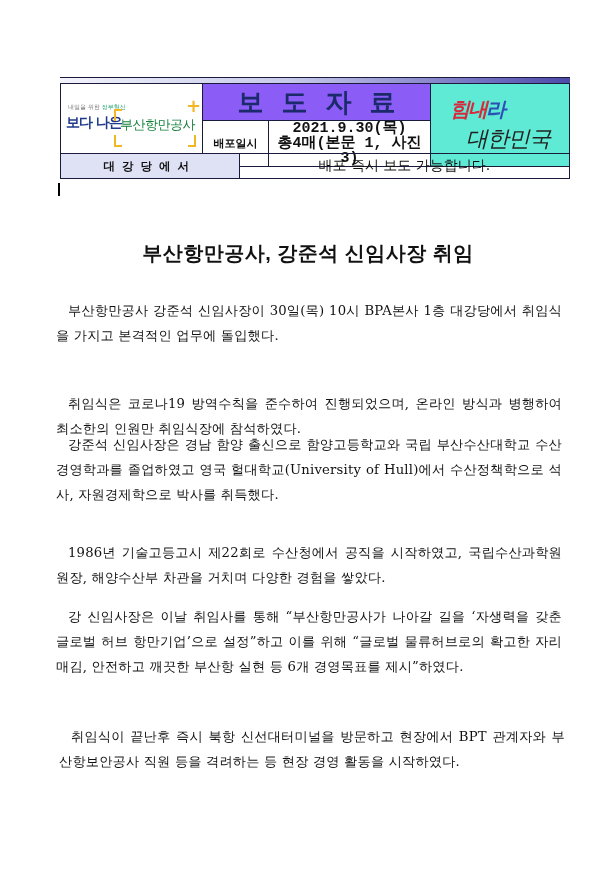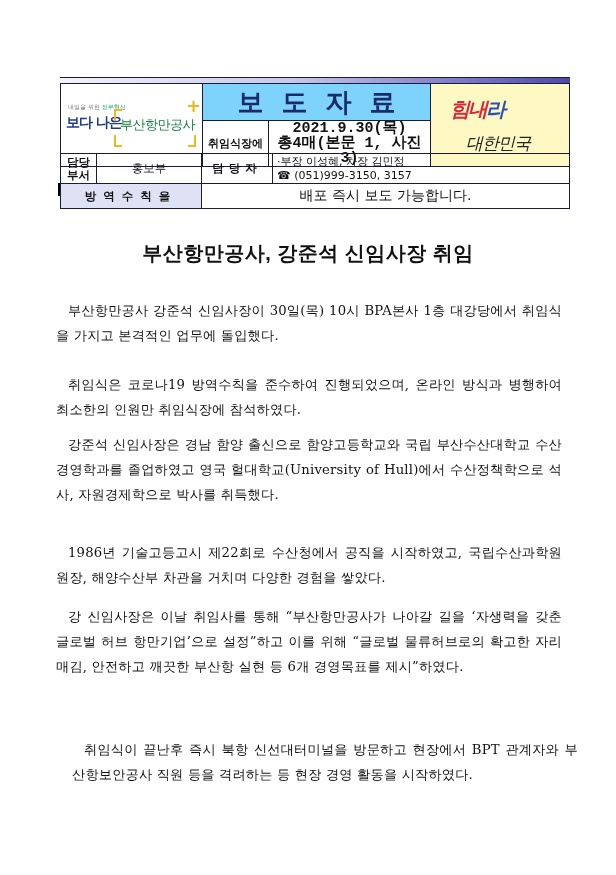--- a/index.html
+++ b/index.html
@@ -19,27 +19,27 @@
   .logo .tag { position: absolute; left: 4px; top: 6px; font-size: 6px; color: #777; }
   .logo .tag b { color: #1aa36b; font-weight: normal; }
   .logo .main { position: absolute; left: 2px; top: 17px; font-size: 14px; font-weight: bold; color: #1f3a8a; letter-spacing: -1px; }
   .logo .name { position: absolute; left: 56px; top: 19px; font-size: 13px; color: #15803d; letter-spacing: -0.5px; }
   .logo .br { position: absolute; width: 6px; height: 10px; border: 2px solid #f1b824; }
   .logo .br.tl { left: 50px; top: 12px; border-right: none; border-bottom: none; }
   .logo .br.bl { left: 50px; top: 38px; border-right: none; border-top: none; }
   .logo .br.br2 { left: 124px; top: 38px; border-left: none; border-top: none; }
   .logo .plus { position: absolute; left: 122px; top: 0px; color: #f1b824; font-size: 18px; font-weight: bold; line-height: 18px; }
 
-  .title-cell { background: #7dd3fc; height: 36px; }
+  .title-cell { background: #8b5cf6; height: 36px; }
   .title-text { font-size: 26px; font-weight: bold; color: #1b2a6b; letter-spacing: 18px; padding-left: 18px; }
-  .slogan-cell { width: 138px; background: #fef9c3; }
+  .slogan-cell { width: 138px; background: #5eead4; }
   .slogan { position: relative; width: 120px; height: 62px; margin: 0 auto; font-family: "DejaVu Serif", serif; }
   .slogan .a { position: absolute; left: 10px; top: 2px; font-size: 20px; font-weight: bold; color: #d8283c; font-style: italic; letter-spacing: -2px; }
   .slogan .a2 { color: #2b4fb5; }
-  .slogan .b { position: absolute; left: 26px; top: 30px; font-size: 17px; color: #222; font-style: italic; letter-spacing: -1px; margin-top: 8px; }
+  .slogan .b { position: absolute; left: 26px; top: 30px; font-size: 22px; color: #222; font-style: italic; letter-spacing: -1px; }
 
   .dist-label { width: 65px; font-size: 11px; font-weight: bold; border-right: 1px dotted #555 !important; height: 30px; }
   .dist-val { font-size: 15px; font-weight: bold; line-height: 15px; font-family: Liberation Mono, monospace; }
 
   .info { position: absolute; left: 60px; top: 153px; width: 510px; border-collapse: collapse;
           font-family: "DejaVu Sans", "Liberation Sans", sans-serif; }
   .info td { border: 1.5px solid #1a1a3a; padding: 0; text-align: center; vertical-align: middle; font-size: 11.5px; }
   .info .dept-label { width: 35px; font-weight: bold; line-height: 13px; height: 29px; border-right: 1px dotted #555; }
   .info .dept-val { width: 104px; }
   .info .person-label { width: 70px; font-weight: bold; letter-spacing: 5px; border-right: 1px dotted #555; }
@@ -47,21 +47,21 @@
   .info .dist-time-label { background: #dfe1f5; font-weight: bold; letter-spacing: 7px; height: 24px; }
   .info .dist-time-val { font-weight: normal; font-size: 14px; }
 
   .cursor-mark { position: absolute; left: 58px; top: 183px; width: 2px; height: 13px; background: #000; }
 
   .headline { position: absolute; left: 0; top: 240px; width: 616px; text-align: center;
               font-family: Liberation Sans, sans-serif; font-size: 20px; font-weight: bold; letter-spacing: 0.5px; }
 
   .para { position: absolute; left: 56px; width: 506px; font-size: 13.2px; line-height: 25px;
           text-align: justify; text-indent: 12px; letter-spacing: 0.2px; }
-  .p1 { top: 298px; } .p2 { top: 372px; } .p3 { top: 432px; }
+  .p1 { top: 298px; } .p2 { top: 391px; } .p3 { top: 432px; }
   .p4 { top: 540px; } .p5 { top: 604px; } .p6 { top: 721px; }
 </style>
 </head>
 <body>
 
 <div class="topbar"></div>
 
 <table class="hdr">
   <tbody>
       <tr>
@@ -80,52 +80,40 @@
       <span class="title-text">보도자료</span>
     </td>
     <td class="slogan-cell" rowspan="2">
       <div class="slogan">
         <span class="a"><span>힘내</span><span class="a2">라</span></span>
         <span class="b">대한민국</span>
       </div>
     </td>
   </tr>
   <tr>
-    <td class="dist-label">취임식장에</td>
+    <td class="dist-label">배포일시</td>
     <td class="dist-val">
       <div>2021.9.30(목)</div>
       <div>총4매(본문 1, 사진3)</div>
     </td>
   </tr>
 </tbody>
   </table>
 
 <div class="cursor-mark"></div>
 
 <table class="info">
   <tbody>
-      <tr>
-    <td class="dept-label">
-      <div>담당</div>
-      <div>부서</div>
-    </td>
-    <td class="dept-val">홍보부</td>
-    <td class="person-label">담당자</td>
-    <td class="person-val">
-      <div>·부장 이성혜, 차장 김민정</div>
-      <div><span>☎</span> <span>(051)999-3150, 3157</span></div>
-    </td>
-  </tr>
   <tr>
-    <td class="dist-time-label" colspan="2">방역수칙을</td>
+    <td class="dist-time-label" colspan="2">대강당에서</td>
     <td class="dist-time-val" colspan="2">배포 즉시 보도 가능합니다.</td>
   </tr>
 </tbody>
   </table>
 
 <div class="headline">부산항만공사, 강준석 신임사장 취임</div>
 
 <p class="para p1" style="margin:0">부산항만공사 강준석 신임사장이 30일(목) 10시 BPA본사 1층 대강당에서 취임식을 가지고 본격적인 업무에 돌입했다.</p>
 <p class="para p2" style="margin:0">취임식은 코로나19 방역수칙을 준수하여 진행되었으며, 온라인 방식과 병행하여 최소한의 인원만 취임식장에 참석하였다.</p>
 <p class="para p3" style="margin:0">강준석 신임사장은 경남 함양 출신으로 함양고등학교와 국립 부산수산대학교 수산경영학과를 졸업하였고 영국 헐대학교(University of Hull)에서 수산정책학으로 석사, 자원경제학으로 박사를 취득했다.</p>
 <p class="para p4" style="margin:0">1986년 기술고등고시 제22회로 수산청에서 공직을 시작하였고, 국립수산과학원 원장, 해양수산부 차관을 거치며 다양한 경험을 쌓았다.</p>
 <p class="para p5" style="margin:0">강 신임사장은 이날 취임사를 통해 “부산항만공사가 나아갈 길을 ‘자생력을 갖춘 글로벌 허브 항만기업’으로 설정”하고 이를 위해 “글로벌 물류허브로의 확고한 자리매김, 안전하고 깨끗한 부산항 실현 등 6개 경영목표를 제시”하였다.</p>
-<p class="para p6" style="margin:16px">취임식이 끝난후 즉시 북항 신선대터미널을 방문하고 현장에서 BPT 관계자와 부산항보안공사 직원 등을 격려하는 등 현장 경영 활동을 시작하였다.</p>
+<p class="para p6" style="margin:3px">취임식이 끝난후 즉시 북항 신선대터미널을 방문하고 현장에서 BPT 관계자와 부산항보안공사 직원 등을 격려하는 등 현장 경영 활동을 시작하였다.</p>
 
 </body></html>

